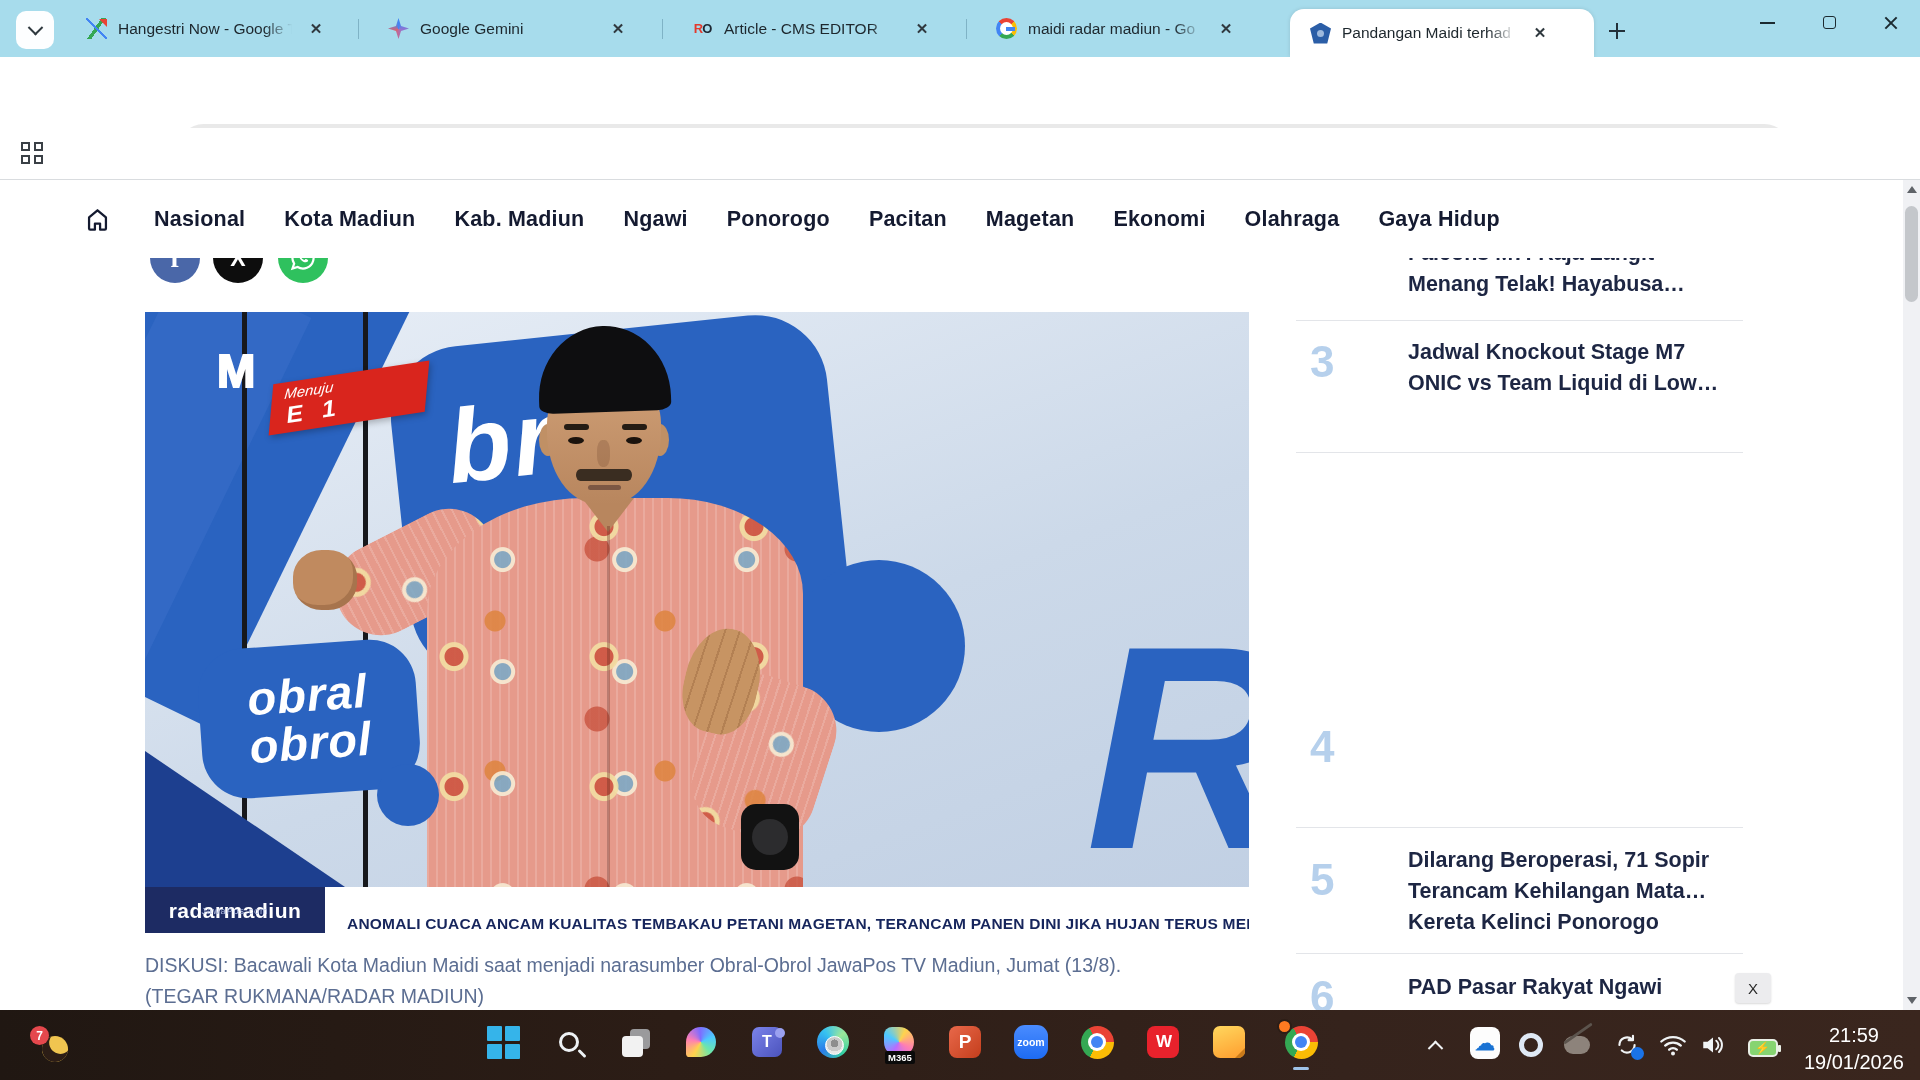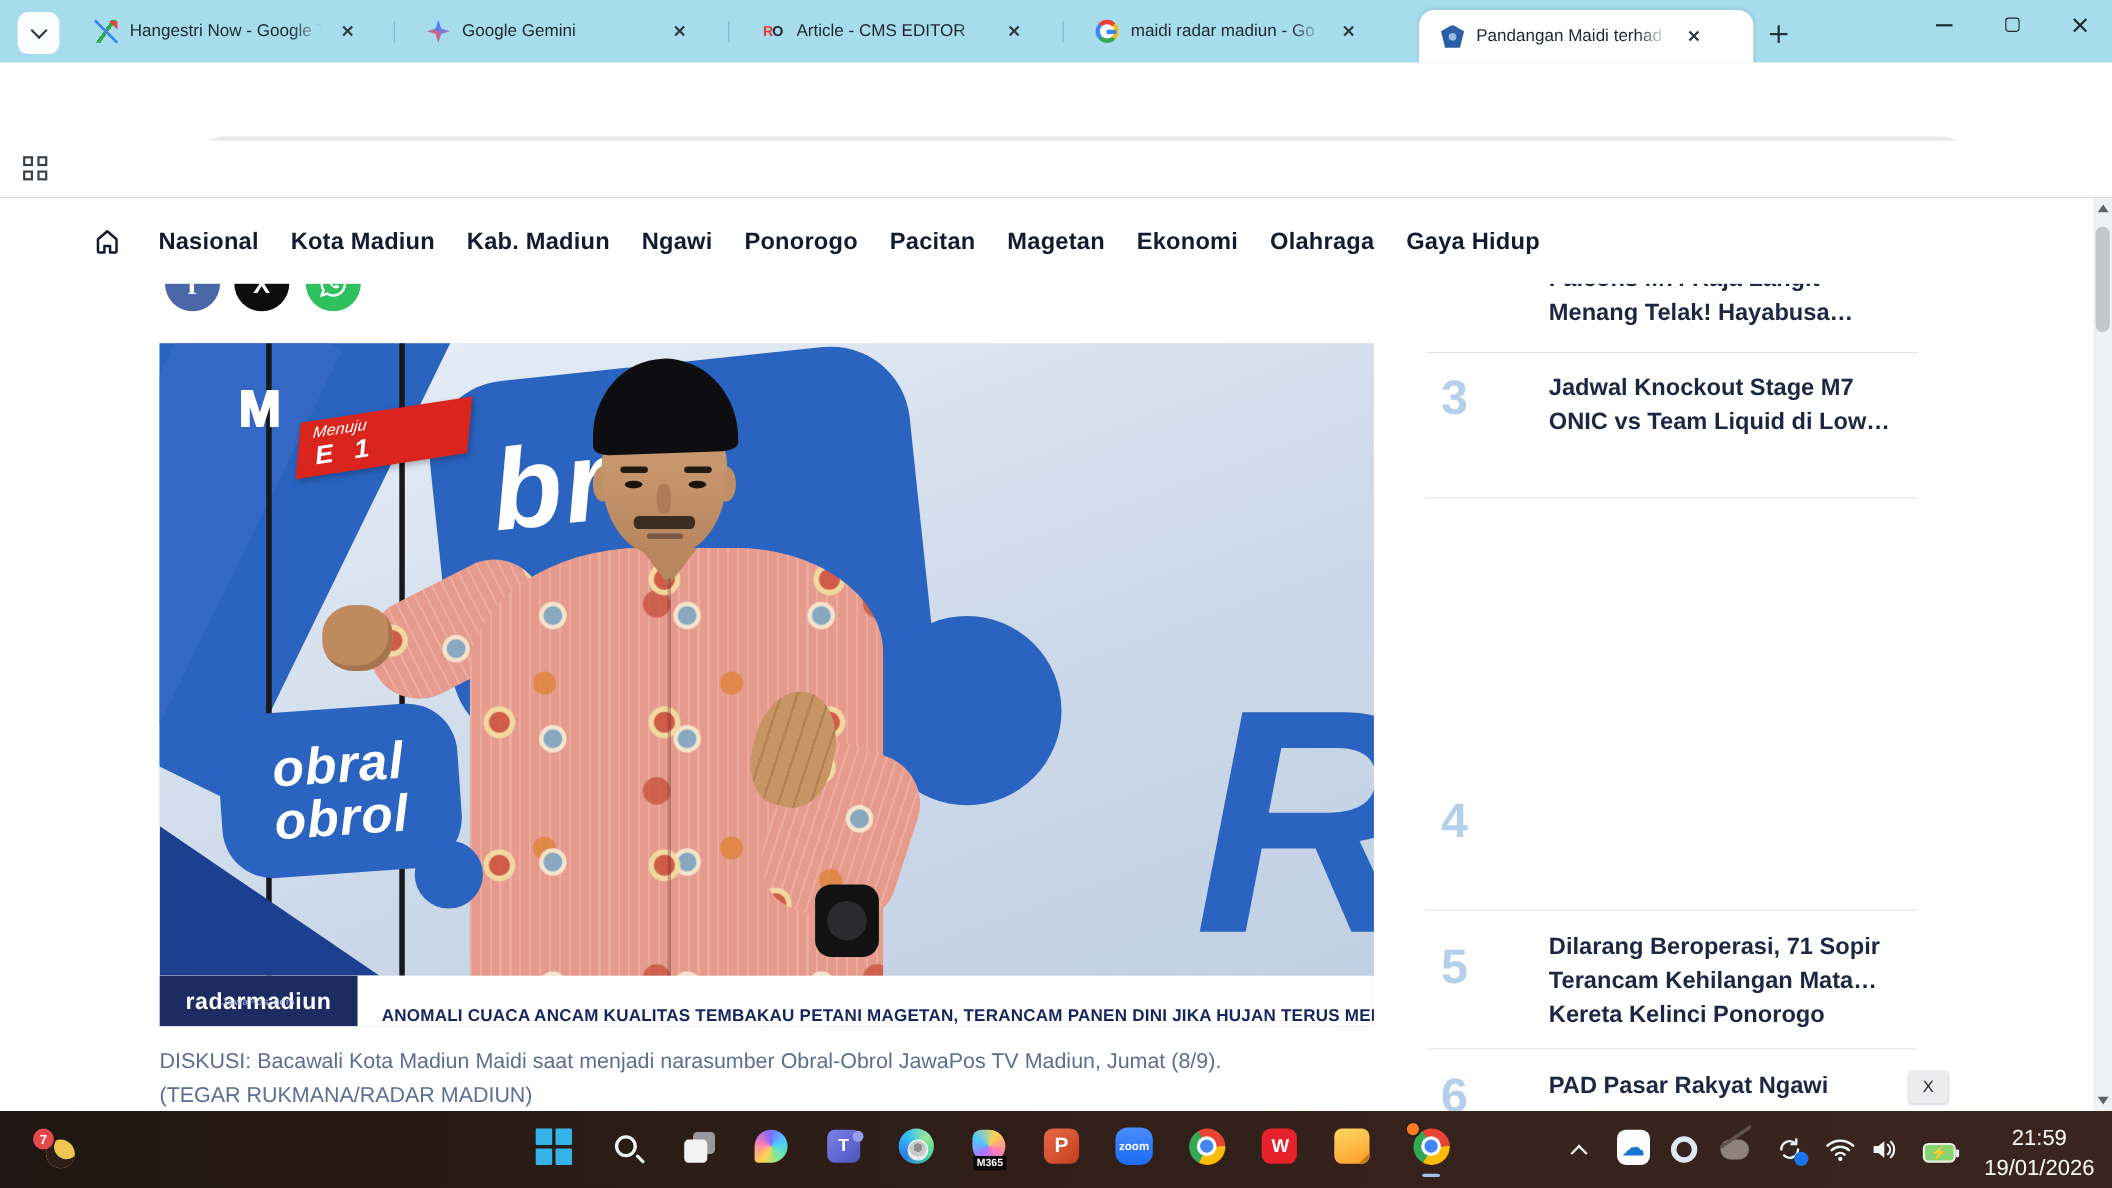--- a/index.html
+++ b/index.html
@@ -60,21 +60,21 @@
                         linear-gradient(#cfd9e6,#b9c6d6); overflow:hidden; border:1px solid #c3cdd9; }
   .dots3 { position:absolute; left:1869px; top:78px; width:30px; height:30px; display:flex; flex-direction:column; align-items:center; justify-content:center; gap:3.4px; }
   .dots3 i { width:4px; height:4px; border-radius:50%; background:#202124; }
 
   
   .bkbar { position:absolute; left:0; top:128px; width:1920px; height:52px; background:#fff; border-bottom:1px solid #d9dcdf; }
   .gridic { position:absolute; left:21px; top:14px; width:22px; height:22px; display:grid; grid-template-columns:9px 9px; grid-template-rows:9px 9px; gap:4px; }
   .gridic i { border:2.2px solid #3a4046; }
 
   
-  .sitenav { position:absolute; left:0; top:180px; width:1662px; height:78px; background:#fff; z-index:6; display:flex; align-items:center; padding-left:84px; gap:29px; }
+  .sitenav { position:absolute; left:0; top:180px; width:1662px; height:78px; background:#fff; z-index:6; display:flex; align-items:center; padding-left:84px; gap:39px; }
   .sitenav .item { font-size:21.5px; font-weight:700; color:#141a30; letter-spacing:.2px; white-space:nowrap; }
   .homeic { width:27px; height:27px; margin-right:4px; }
 
   
   .share { position:absolute; z-index:3; width:50px; height:50px; border-radius:50%; top:233px; display:flex; align-items:center; justify-content:center; color:#fff; }
   .share.fb { left:150px; background:#4a67a8; font-size:27px; font-weight:700; font-family:"Liberation Serif",serif; }
   .share.xx { left:213px; background:#0d0d0d; font-size:23px; font-weight:800; }
   .share.wa { left:278px; background:#2fc15e; }
 
   
@@ -386,21 +386,21 @@
     <div class="ticker">
       <div class="tbrand">
         <div class="b1">radarmadiun</div>
         <div class="b2">JawaPos.com</div>
       </div>
       <div class="ttext">ANOMALI CUACA ANCAM KUALITAS TEMBAKAU PETANI MAGETAN, TERANCAM PANEN DINI JIKA HUJAN TERUS MENGGUYUR</div>
     </div>
   </div>
 
   <div class="caption">
-    <span>DISKUSI: Bacawali Kota Madiun Maidi saat menjadi narasumber Obral-Obrol JawaPos TV Madiun, Jumat (8/9).</span><br>
+    <span>DISKUSI: Bacawali Kota Madiun Maidi saat menjadi narasumber Obral-Obrol JawaPos TV Madiun, Jumat (13/8).</span><br>
     <span>(TEGAR RUKMANA/RADAR MADIUN)</span>
   </div>
 
   <div class="sb-item-text" style="top:238px;z-index:2;">
     <div>Falcons M7: Raja Langit</div>
     <div>Menang Telak! Hayabusa…</div>
   </div>
   <div class="sb-div" style="top:320px"></div>
 
   <div class="sb-num" style="top:337px">3</div>

